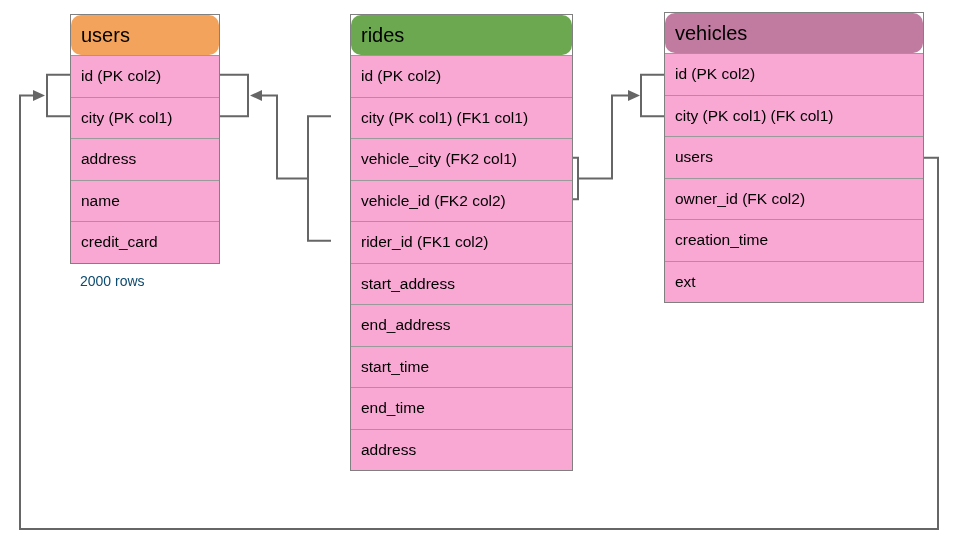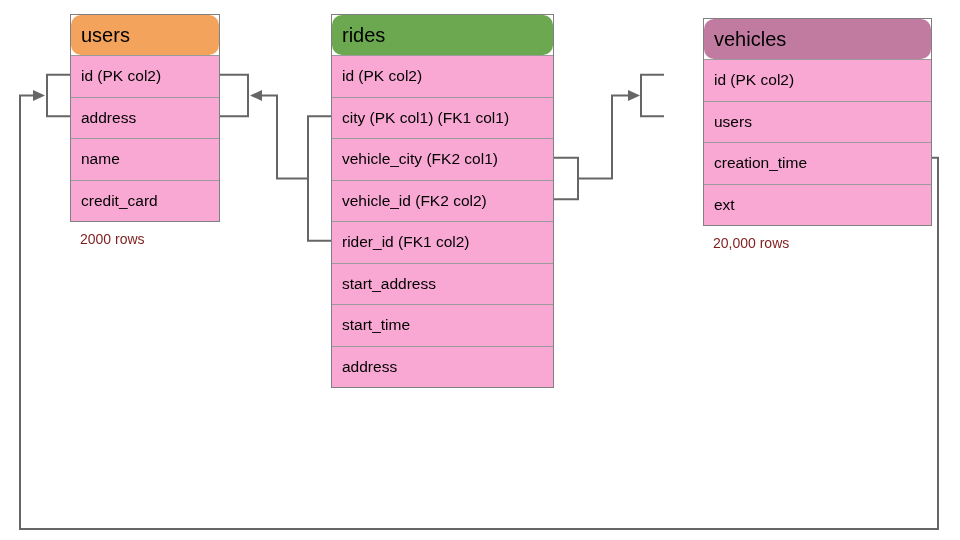--- a/index.html
+++ b/index.html
@@ -15,25 +15,25 @@
   .tbl .box{border:1px solid #808080;background:#ffffff;}
   .tbl .hdr{
     height:40px;display:flex;align-items:center;padding-left:10px;
     font-size:20px;color:#000;border-radius:10px;
   }
   .tbl .row{
     height:41.5px;display:flex;align-items:center;padding-left:10px;
     font-size:15.5px;border-top:1px solid #9a9a9a;background:#f9a8d4;white-space:nowrap;
   }
   .tbl .rowcount{
-    margin-top:9px;padding-left:10px;font-size:14px;color:#7f1d1d;
+    margin-top:9px;padding-left:10px;font-size:14px;color:#0c4a6e;
   }
   .t-users{left:70px;top:14px;width:150px;}
-  .t-rides{left:331px;top:14px;width:223px;}
-  .t-vehicles{left:664px;top:18px;width:229px;margin-left:39px;}
+  .t-rides{left:350px;top:14px;width:223px;}
+  .t-vehicles{left:664px;top:12px;width:260px;}
 </style>
 </head>
 <body>
 
 <div class="canvas">
 
   <svg class="connectors" viewBox="0 0 960 540" xmlns="http://www.w3.org/2000/svg">
 
     <path d="M 220 74.8 H 248 V 116.2 H 220"></path>
     <path d="M 262 95.5 H 277 V 178.5 H 308"></path>
@@ -49,50 +49,54 @@
     <path d="M 913 157.8 H 938 V 529 H 20 V 95.5 H 33"></path>
     <path d="M 70 74.8 H 47 V 116.2 H 70"></path>
     <polygon points="45,95.5 33,90 33,101"></polygon>
   </svg>
 
   <section class="tbl t-users">
     <div class="box">
       <div class="hdr" style="background: rgb(243, 163, 92);">users</div>
       <div>
           <div class="row">id (PK col2)</div>
+          <div class="row">city (PK col1)</div>
           <div class="row">address</div>
           <div class="row">name</div>
           <div class="row">credit_card</div>
         </div>
     </div>
     <div class="rowcount">2000 rows</div>
   </section>
 
   <section class="tbl t-rides">
     <div class="box">
       <div class="hdr" style="background: rgb(107, 168, 79);">rides</div>
       <div>
           <div class="row">id (PK col2)</div>
           <div class="row">city (PK col1) (FK1 col1)</div>
           <div class="row">vehicle_city (FK2 col1)</div>
           <div class="row">vehicle_id (FK2 col2)</div>
           <div class="row">rider_id (FK1 col2)</div>
           <div class="row">start_address</div>
+          <div class="row">end_address</div>
           <div class="row">start_time</div>
+          <div class="row">end_time</div>
           <div class="row">address</div>
         </div>
     </div>
   </section>
 
   <section class="tbl t-vehicles">
     <div class="box">
       <div class="hdr" style="background: rgb(193, 123, 160);">vehicles</div>
       <div>
           <div class="row">id (PK col2)</div>
+          <div class="row">city (PK col1) (FK col1)</div>
           <div class="row">users</div>
+          <div class="row">owner_id (FK col2)</div>
           <div class="row">creation_time</div>
           <div class="row">ext</div>
         </div>
     </div>
-    <div class="rowcount">20,000 rows</div>
   </section>
 
 </div>
 
 </body></html>

